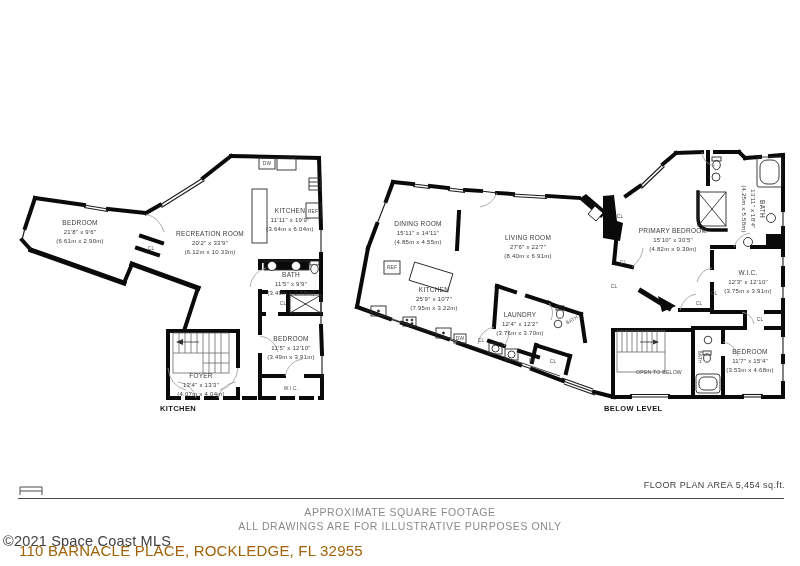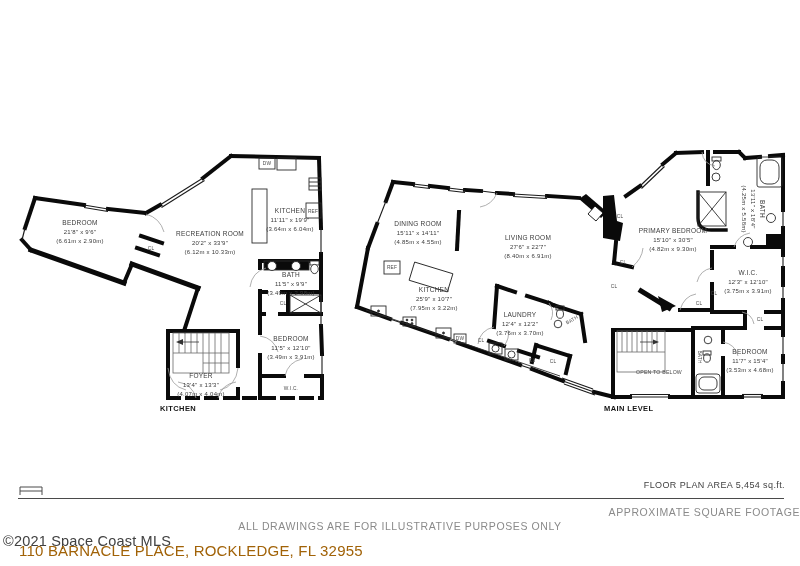--- a/index.html
+++ b/index.html
@@ -15,21 +15,21 @@
   .tiny{position:absolute;transform:translate(-50%,-50%);font-size:4.8px;color:#4a4a4a;
     letter-spacing:.2px;white-space:nowrap;z-index:5;}
   .tiny.rot90{transform:translate(-50%,-50%) rotate(90deg);}
   .tiny.rotm30{transform:translate(-50%,-50%) rotate(-30deg);}
   .caption{position:absolute;font-size:7.5px;font-weight:bold;color:#151515;
     letter-spacing:.4px;white-space:nowrap;z-index:5;}
   .floor-area{position:absolute;right:15px;top:480px;font-size:9px;color:#3f3f3f;
     letter-spacing:.4px;}
   .footer-rule{position:absolute;left:18px;top:498px;width:766px;height:0;
     border-top:1.6px solid #4a4a4a;}
-  .disc1{position:absolute;left:0;top:506px;width:800px;text-align:right;
+  .disc1{position:absolute;left:0;top:506px;width:800px;text-align:center;
     font-size:10.5px;color:#8a8a8a;letter-spacing:.6px;}
   .disc2{position:absolute;left:0;top:520px;width:800px;text-align:center;
     font-size:10.5px;color:#8a8a8a;letter-spacing:.6px;}
   .copyright{position:absolute;left:3px;top:533px;font-size:14.5px;color:#414141;
     letter-spacing:.2px;z-index:6;}
   .address{position:absolute;left:19px;top:542px;font-size:15px;color:#a16207;
     letter-spacing:.2px;z-index:7;}
 </style>
 </head>
 <body>
@@ -395,21 +395,21 @@
 <div class="tiny" style="left:620px;top:216px">CL</div>
 <div class="tiny" style="left:623px;top:262px">CL</div>
 <div class="tiny" style="left:614px;top:286px">CL</div>
 <div class="tiny" style="left:699px;top:303px">CL</div>
 <div class="tiny" style="left:714px;top:293px">CL</div>
 <div class="tiny" style="left:760px;top:319px">CL</div>
 <div class="tiny" style="left:659px;top:372px;font-size:5.2px">OPEN TO BELOW</div>
 <div class="tiny" style="left:481px;top:340px">CL</div>
 
 <div class="caption" style="left:160px;top:404px">KITCHEN</div>
-<div class="caption" style="left:604px;top:404px">MAIN LEVEL</div>
+<div class="caption" style="left:604px;top:404px">BELOW LEVEL</div>
 
 <div class="floor-area">FLOOR PLAN AREA 5,454 sq.ft.</div>
 <div class="footer-rule"></div>
 <div class="disc1">APPROXIMATE SQUARE FOOTAGE</div>
 <div class="disc2">ALL DRAWINGS ARE FOR ILLUSTRATIVE PURPOSES ONLY</div>
 <div class="copyright">©2021 Space Coast MLS</div>
 <div class="address">110 BARNACLE PLACE, ROCKLEDGE, FL 32955</div>
 
 </div>
 

